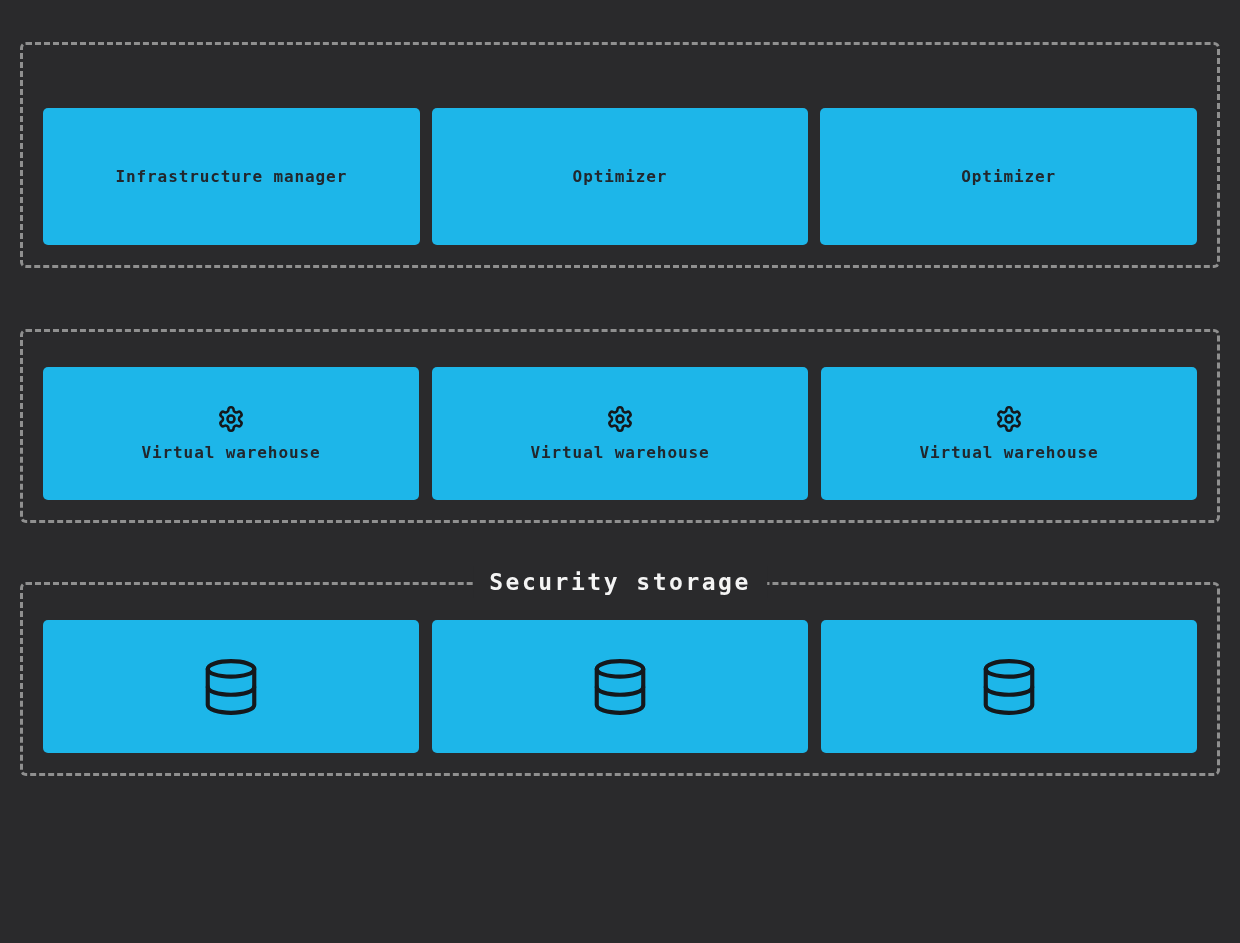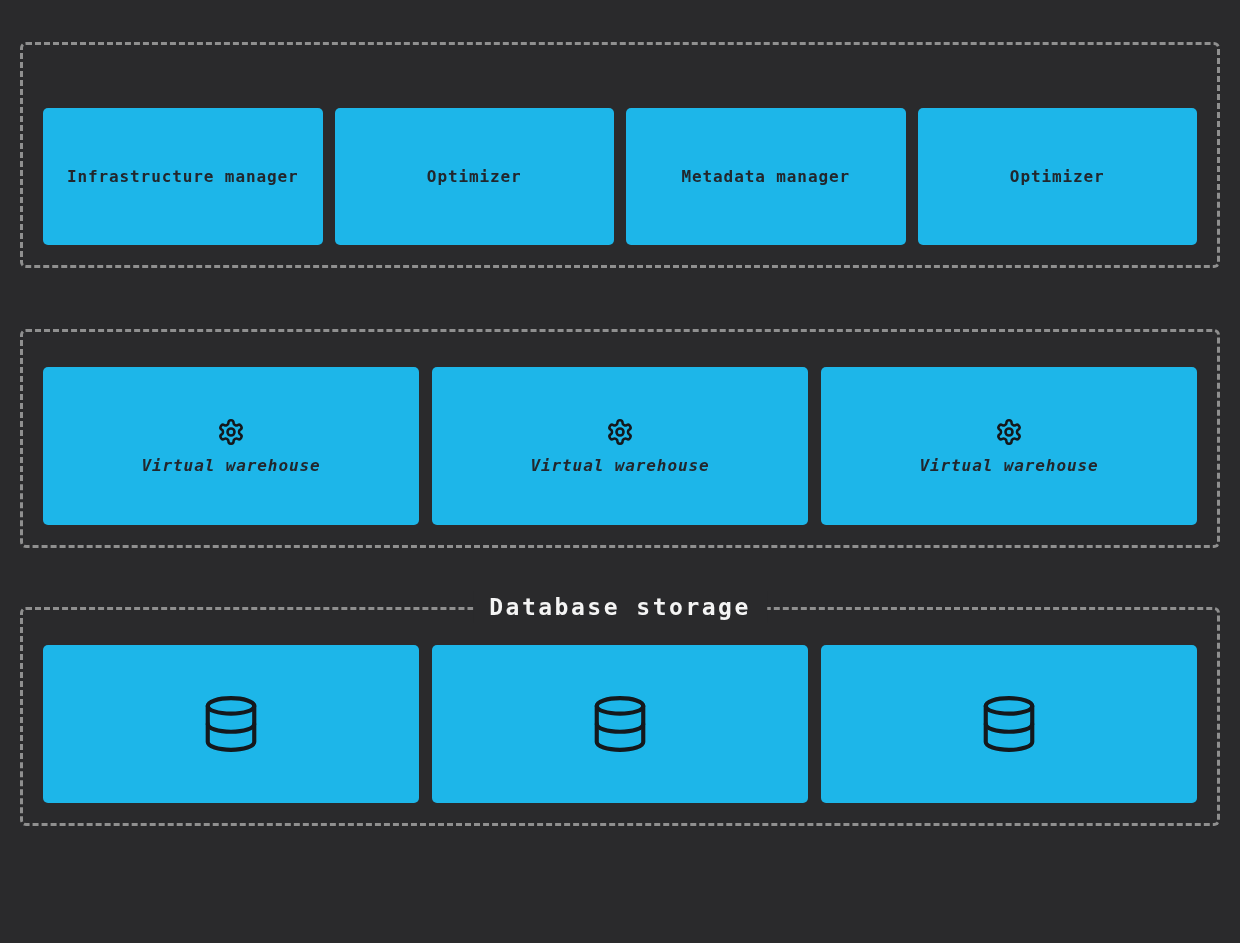--- a/index.html
+++ b/index.html
@@ -69,21 +69,21 @@
   .auth-box { height: 142px; }
 
   .row {
     display: flex;
     gap: 12px;
   }
   .row-sub { margin-top: 28px; }
   .row-sub .box { height: 137px; flex: 1; }
 
   .row-wide { gap: 13px; }
-  .row-wide .box { height: 158px; flex: 1; font-style: italic; }
+  .row-wide .box { height: 133px; flex: 1; }
 
   .vw-box {
     flex-direction: column;
     gap: 10px;
   }
 
   .icon { display: block; color: var(--icon); }
   .gear-icon svg { display: block; }
   .db-icon svg { display: block; }
 </style>
@@ -94,23 +94,20 @@
 
   <section class="group sec1">
 
 
     <div class="row row-sub">
       <div class="box">
         <span>Infrastructure manager</span>
       </div>
       <div class="box">
         <span>Optimizer</span>
-      </div>
-      <div class="box">
-        <span>Metadata manager</span>
       </div>
       <div class="box">
         <span>Optimizer</span>
       </div>
     </div>
   </section>
 
   <section class="group sec2">
 
     <div class="row row-wide">
@@ -142,21 +139,21 @@
             <circle cx="12" cy="12" r="3"></circle>
           </svg>
         </span>
         <span>Virtual warehouse</span>
       </div>
 
     </div>
   </section>
 
   <section class="group sec3">
-    <span class="legend">Database storage</span>
+    <span class="legend">Security storage</span>
 
     <div class="row row-wide">
 
       <div class="box">
         <span class="icon db-icon">
           <svg width="62" height="62" viewBox="0 0 24 24" fill="none" stroke="currentColor" stroke-width="1.6" stroke-linecap="round" stroke-linejoin="round">
             <ellipse cx="12" cy="5" rx="9" ry="3"></ellipse>
             <path d="M3 5v14a9 3 0 0 0 18 0V5"></path>
             <path d="M3 12a9 3 0 0 0 18 0"></path>
           </svg>

